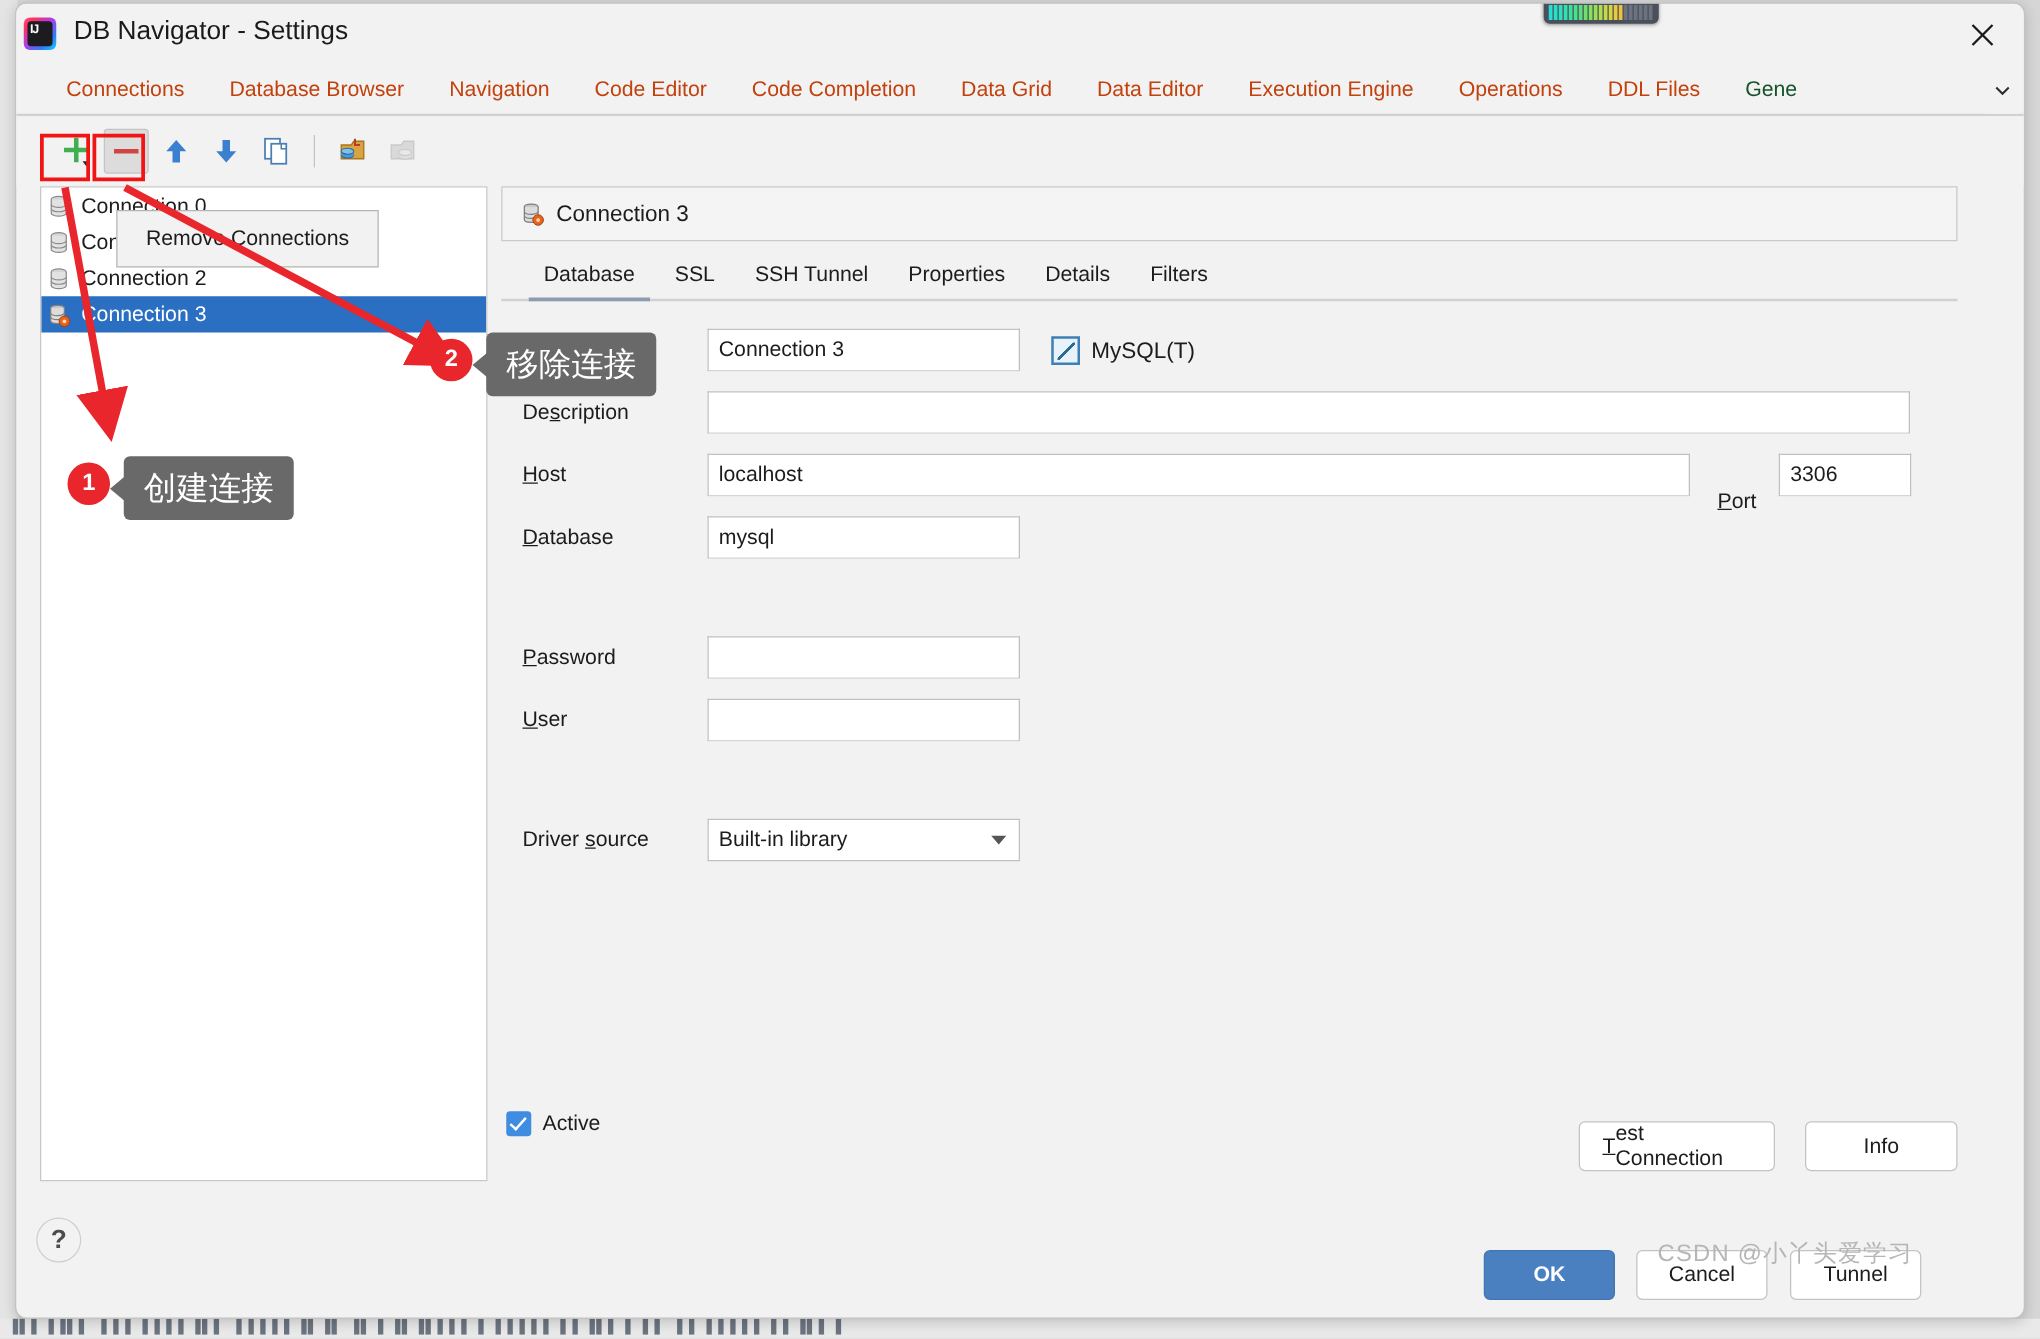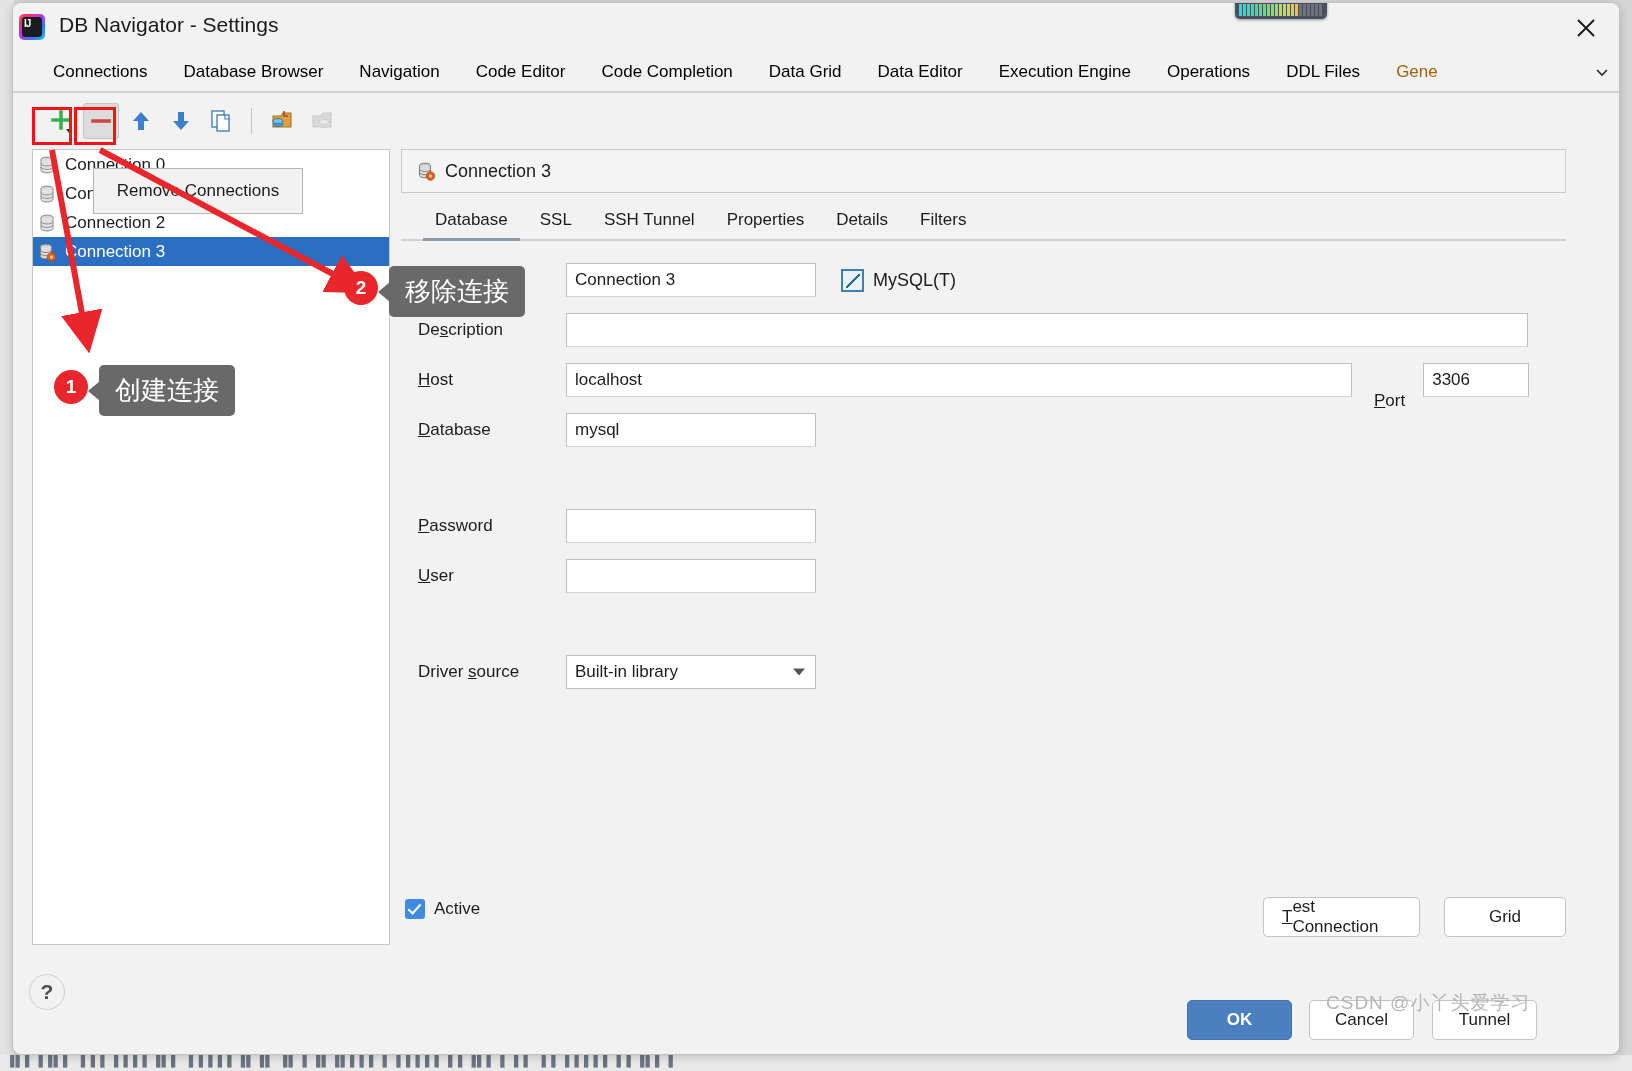--- a/index.html
+++ b/index.html
@@ -103,30 +103,30 @@
     overflow: hidden;
   }
   .tabs {
     display: flex; align-items: stretch; height: 42px;
     padding-left: 22px;
   }
   .tab {
     position: relative;
     display: flex; align-items: center;
     padding: 0 18px;
-    font-size: 17px; color: #000000;
+    font-size: 17px; color: #c2410c;
     white-space: nowrap;
     cursor: default;
   }
   .tab.active::after {
     content: "";
     position: absolute; left: 6px; right: 6px; bottom: -2px;
     height: 3px; background: #8c9bb0;
   }
-  .tab.cut { color: #a16207; }
+  .tab.cut { color: #14532d; }
   .tab-overflow {
     position: absolute; right: 4px; top: 0; height: 42px;
     width: 26px; display: flex; align-items: center; justify-content: center;
     background: #f2f2f2;
   }
 
   
   .toolbar {
     position: relative;
     height: 56px;
@@ -279,21 +279,21 @@
     background:
       linear-gradient(135deg, transparent 44%, #2c6a96 44%, #2c6a96 56%, transparent 56%);
   }
 
   
   .panel-bottom {
     position: absolute; left: 0; right: 0; bottom: 0;
     height: 56px;
   }
   .active-box {
-    position: absolute; left: 4px; top: 10px;
+    position: absolute; left: 4px; top: 0;
     display: flex; align-items: flex-end;
     font-size: 17px; color: #1c1c1c;
   }
   .cbx {
     width: 20px; height: 20px; margin-right: 9px;
     background: #3f8ce0;
     border-radius: 3px;
     position: relative;
     flex: none;
   }
@@ -641,21 +641,21 @@
 
         <div class="panel-bottom">
           <div class="active-box">
             <span class="cbx"></span>
             <span>Active</span>
           </div>
           <div class="btn test-btn">
               <u>T</u>
               <span>est Connection</span>
             </div>
-          <div class="btn info-btn">Grid</div>
+          <div class="btn info-btn">Info</div>
         </div>
       </div>
     </div>
 
     <div class="footer">
       <div class="help-btn">?</div>
       <div class="ok-btn">OK</div>
       <div class="btn cancel-btn">Cancel</div>
       <div class="btn apply-btn">Tunnel</div>
     </div>

